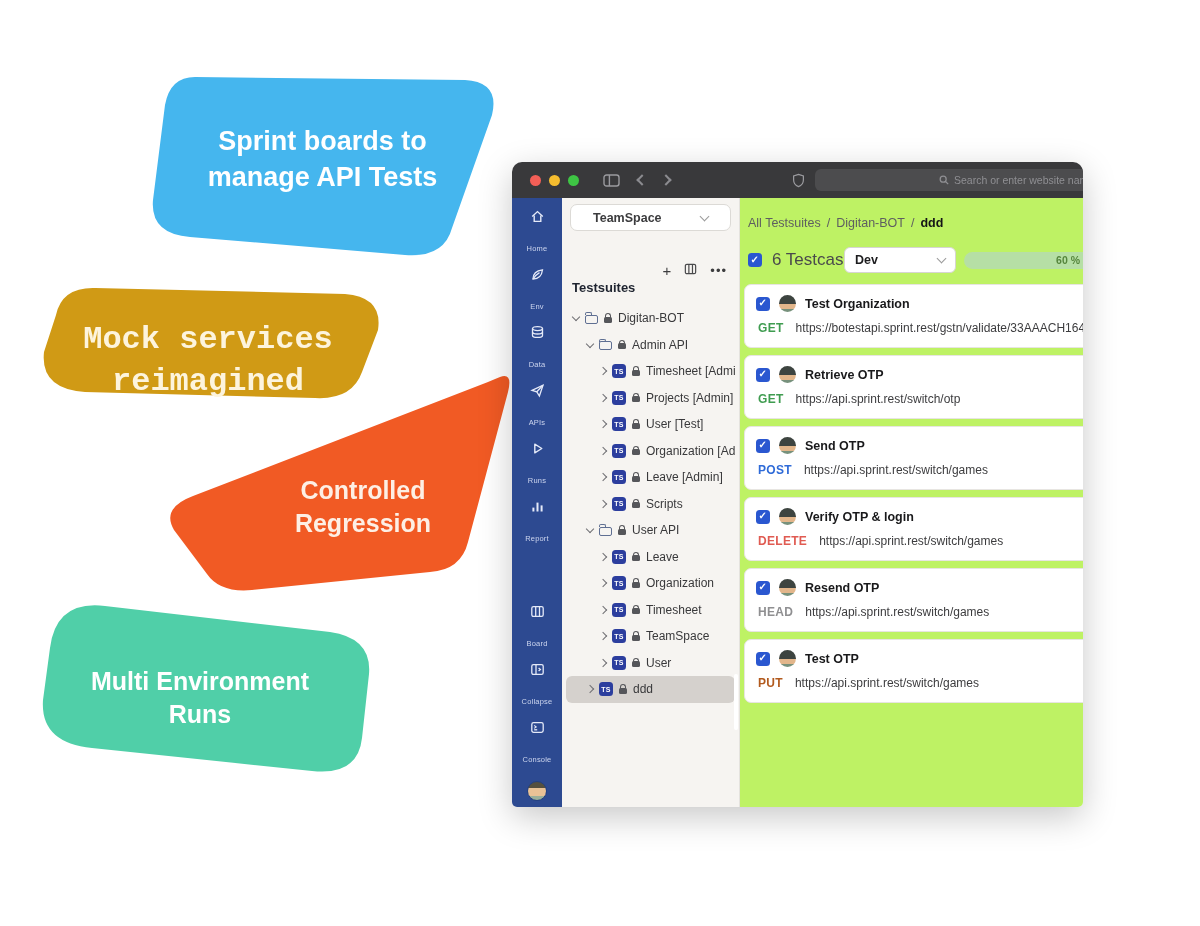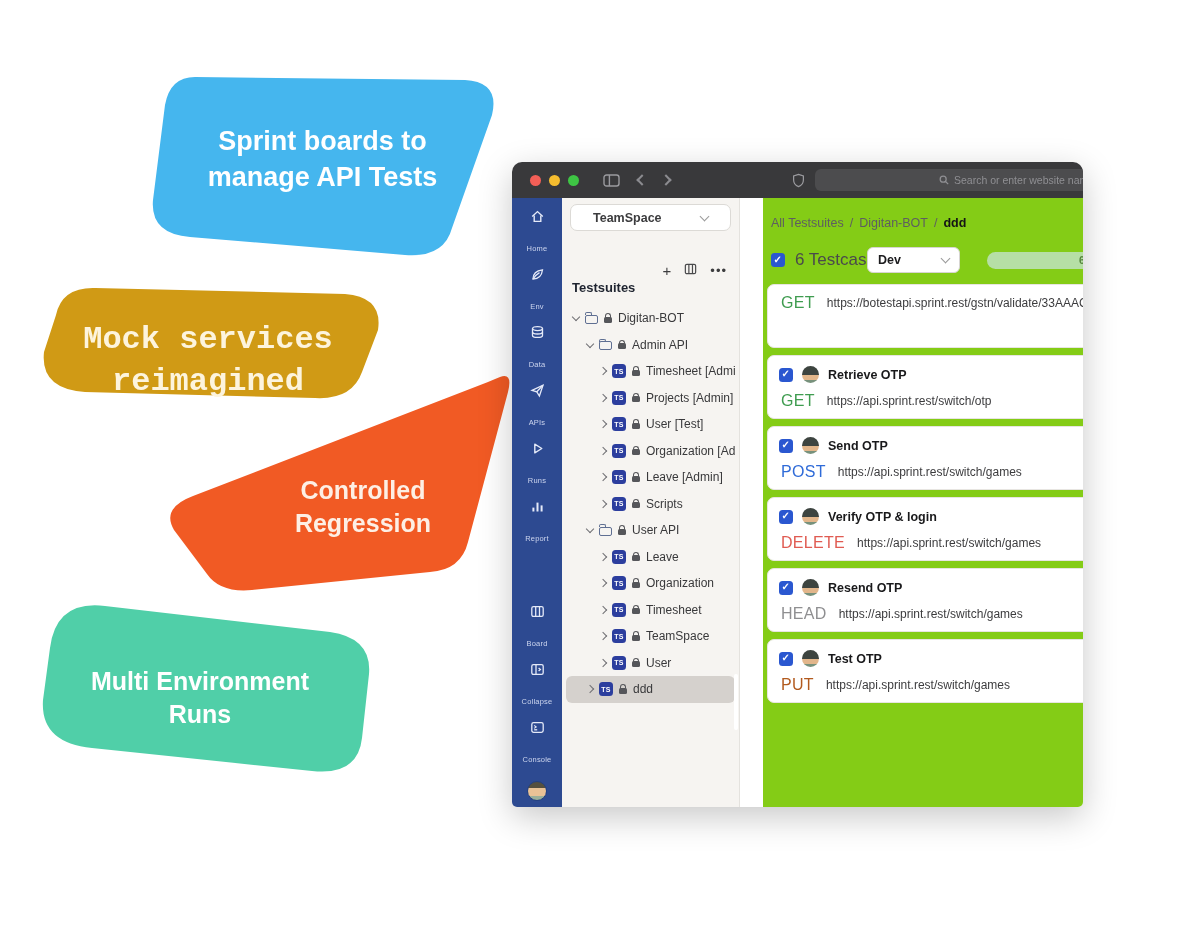--- a/index.html
+++ b/index.html
@@ -69,41 +69,41 @@
     border:1.4px solid #5f6f92; border-bottom:none; border-radius:2px 2px 0 0; }
   .ts-badge { flex:0 0 auto; width:14px; height:14px; background:#2c3e9e; border-radius:3.5px; color:#fff;
     font-size:7px; font-weight:bold; display:flex; align-items:center; justify-content:center; letter-spacing:.2px; }
   .lock { flex:0 0 auto; width:8px; height:6px; background:#55565a; border-radius:1.5px; position:relative; margin-top:3px; }
   .lock::before { content:""; position:absolute; top:-3.6px; left:1.4px; width:4px; height:3.4px;
     border:1.3px solid #55565a; border-bottom:none; border-radius:3px 3px 0 0; }
   .tree-label { font-size:12px; color:#39393b; font-weight:500; white-space:nowrap; }
   .tree-scrollbar { position:absolute; right:1px; top:476px; width:4px; height:56px; background:#ffffff; border-radius:2px; }
 
   
-  .main-panel { flex:1; background:#84cc16; position:relative; overflow:hidden;margin-left:23px; }
+  .main-panel { flex:1; background:#bef264; position:relative; overflow:hidden; }
   .breadcrumb { margin:18px 0 0 8px; font-size:12.5px; color:#5e5e60; display:flex; gap:6px; white-space:nowrap; }
   .breadcrumb .current { font-weight:bold; color:#141416; }
   .controls-row { margin:20px 0 0 8px; display:flex; align-items:center; }
   .cb { width:14px; height:14px; background:#2a57d0; border-radius:3.5px; position:relative; flex:0 0 auto; cursor:pointer; }
   .cb::after { content:"✓"; position:absolute; left:2.5px; top:0.5px; color:#fff; font-size:10px; font-weight:bold; }
   .count-label { font-size:17px; color:#4a4a4c; margin-left:10px; }
-  .env-select { position:absolute; left:104px; width:93px; height:26px; background:#fff; border:1px solid #d7d5d2;
+  .env-select { position:absolute; left:104px; width:112px; height:26px; background:#fff; border:1px solid #d7d5d2;
     border-radius:6px; display:flex; align-items:center; padding:12px 10px; cursor:pointer;justify-content:flex-end; }
   .env-label { flex:1; font-size:12.5px; font-weight:bold; color:#1c1c1e; }
   .progress-bar { position:absolute; left:224px; width:160px; height:17px; background:#b6dfa5; border-radius:9px;
     display:flex; align-items:center; }
   .progress-text { position:absolute; right:44px; font-size:10.5px; font-weight:bold; color:#55853c; }
   .tc-list { margin:14px 0 0 4px; }
   .tc-card { width:362px; border:1px solid #e7e5e1; border-radius:7px; background:#fff; height:64px; margin-bottom:7px; cursor:pointer; }
   .tc-top { display:flex; align-items:center; gap:9px; padding:10px 0 0 11px; }
   .tc-avatar { width:17px; height:17px; border-radius:50%; flex:0 0 auto;
     background:linear-gradient(180deg,#3d4440 52%,#e2b68b 52% 84%,#77917c 84%); }
   .tc-name { font-size:12.5px; font-weight:bold; color:#19191b; white-space:nowrap; }
   .tc-bottom { display:flex; align-items:center; gap:12px; padding:9px 0 0 13px; }
-  .tc-method { font-size:16px; font-weight:normal; letter-spacing:.3px; }
+  .tc-method { font-size:12px; font-weight:bold; letter-spacing:.3px; }
   .m-get { color:#3f9c50; } .m-post { color:#2f6bd8; } .m-delete { color:#e05b52; }
   .m-head { color:#8f8f91; } .m-put { color:#b25a1e; }
   .tc-url { font-size:12px; color:#3c3c3e; white-space:nowrap; }
 </style>
 </head>
 <body>
 
 <div class="stage">
 
   <svg class="blob-svg" width="1200" height="926" viewBox="0 0 1200 926">
@@ -384,20 +384,25 @@
             <span class="env-label">Dev</span>
             <span class="chev-down"></span>
           </div>
           <div class="progress-bar">
             <span class="progress-text">60 %</span>
           </div>
         </div>
 
         <div class="tc-list">
           <div class="tc-card">
+            <div class="tc-top">
+              <span class="cb"></span>
+              <span class="tc-avatar"></span>
+              <span class="tc-name">Test Organization</span>
+            </div>
             <div class="tc-bottom">
               <span class="tc-method m-get">GET</span>
               <span class="tc-url">https://botestapi.sprint.rest/gstn/validate/33AAACH1645P2</span>
             </div>
           </div>
           <div class="tc-card">
             <div class="tc-top">
               <span class="cb"></span>
               <span class="tc-avatar"></span>
               <span class="tc-name">Retrieve OTP</span>

